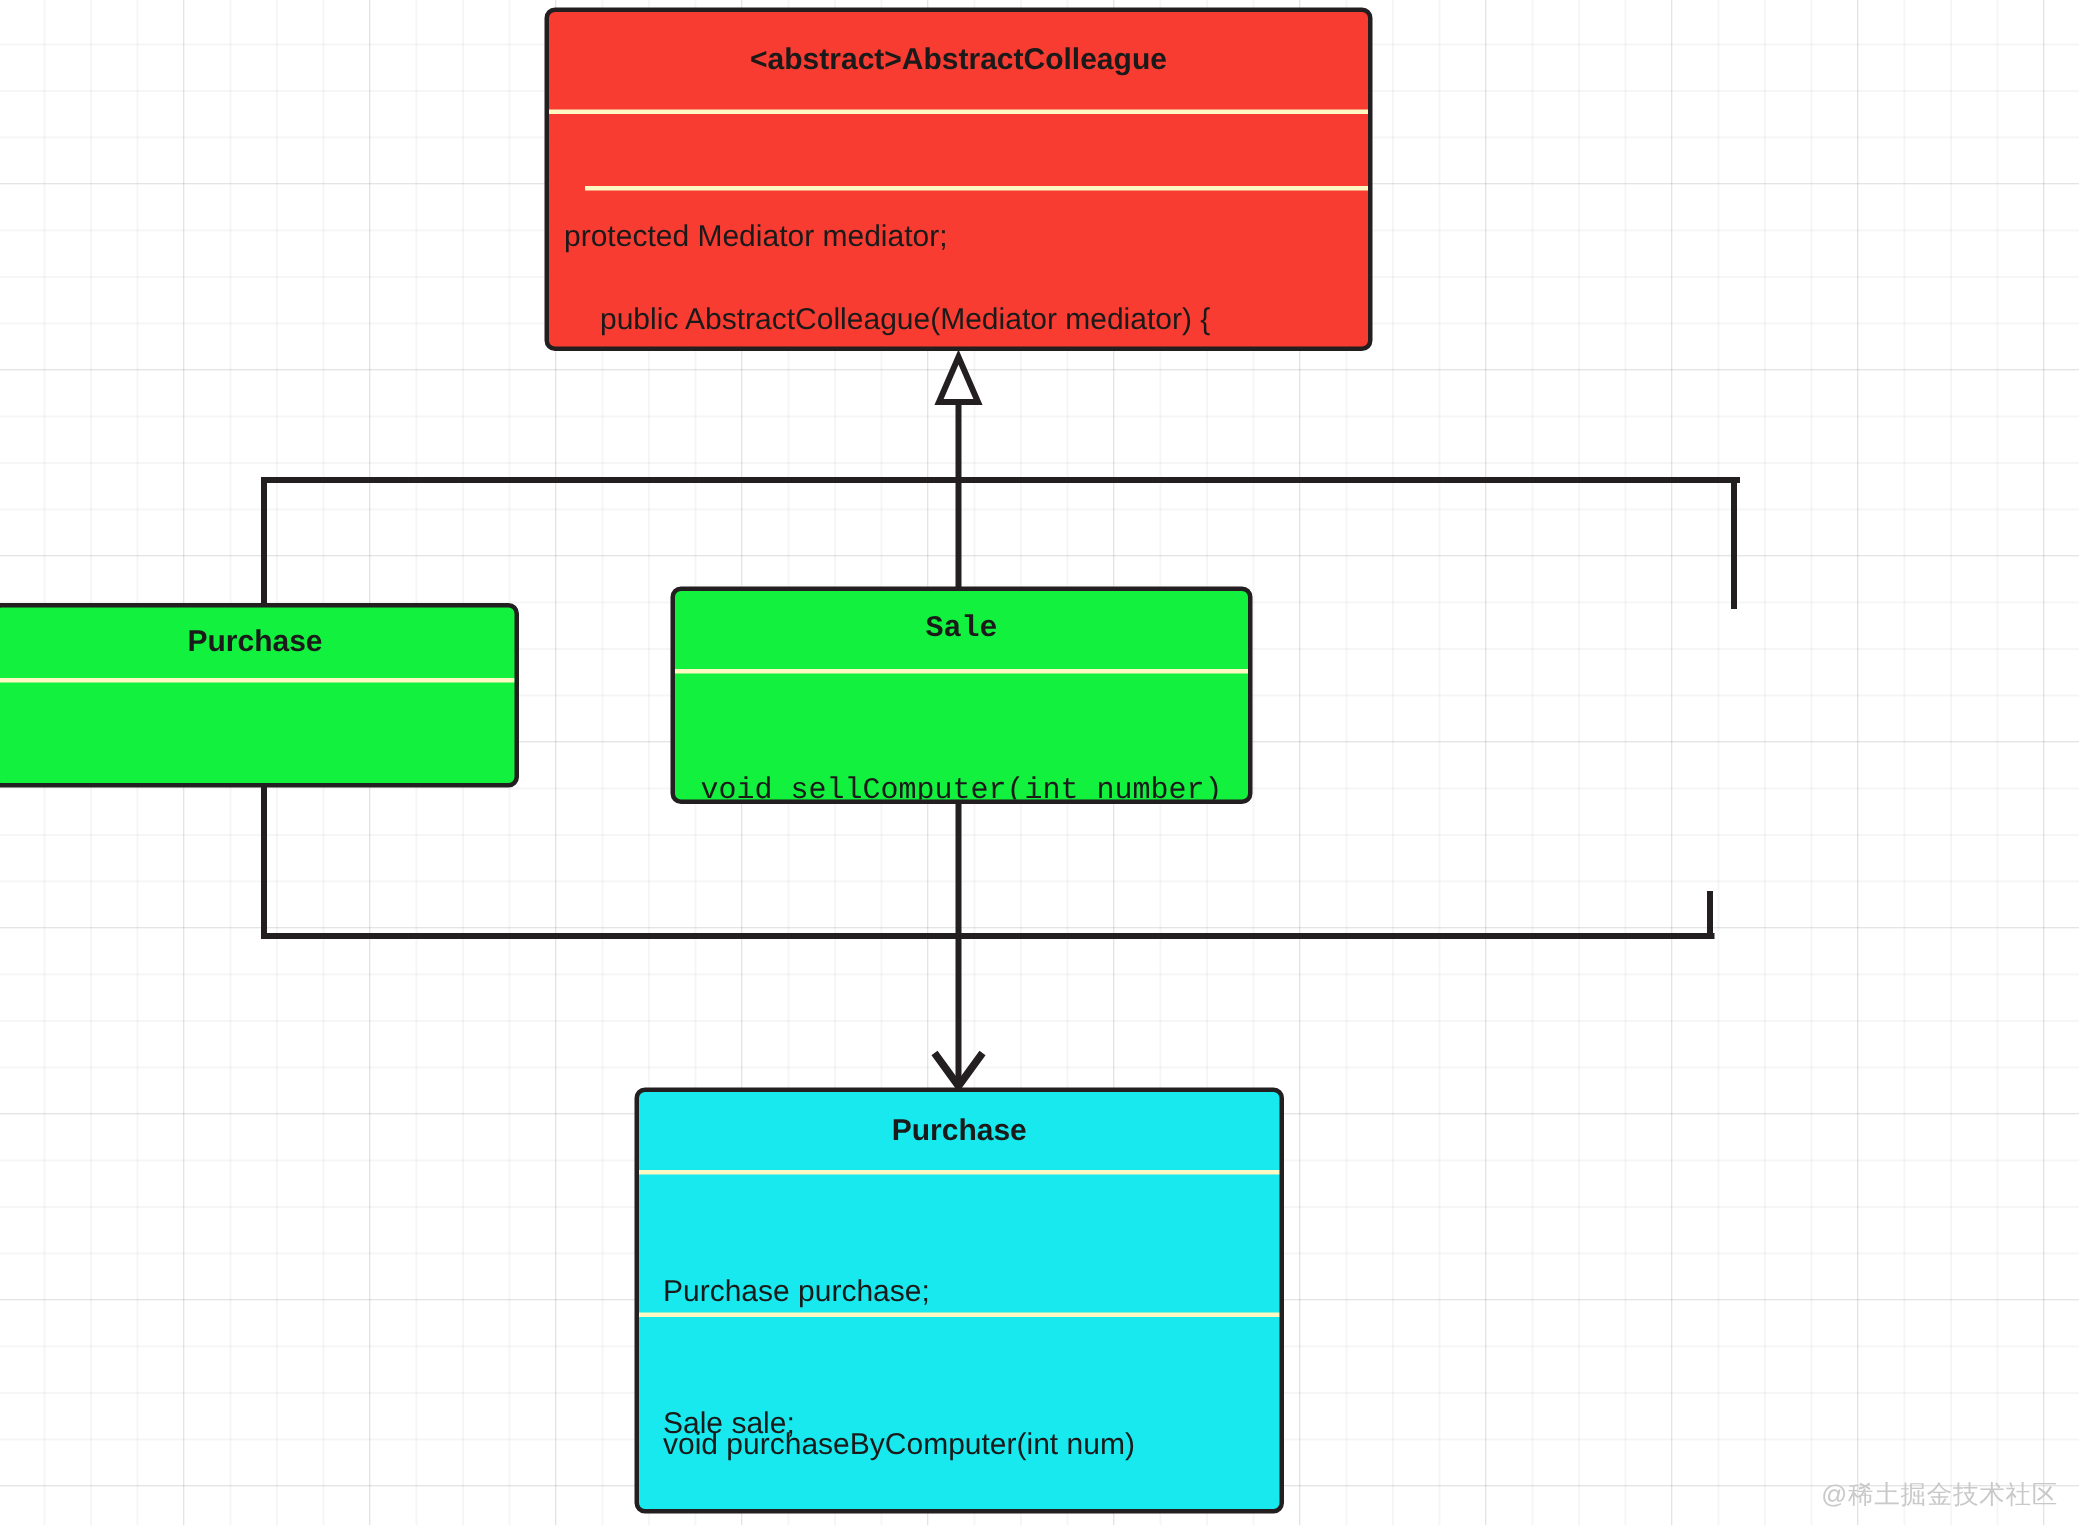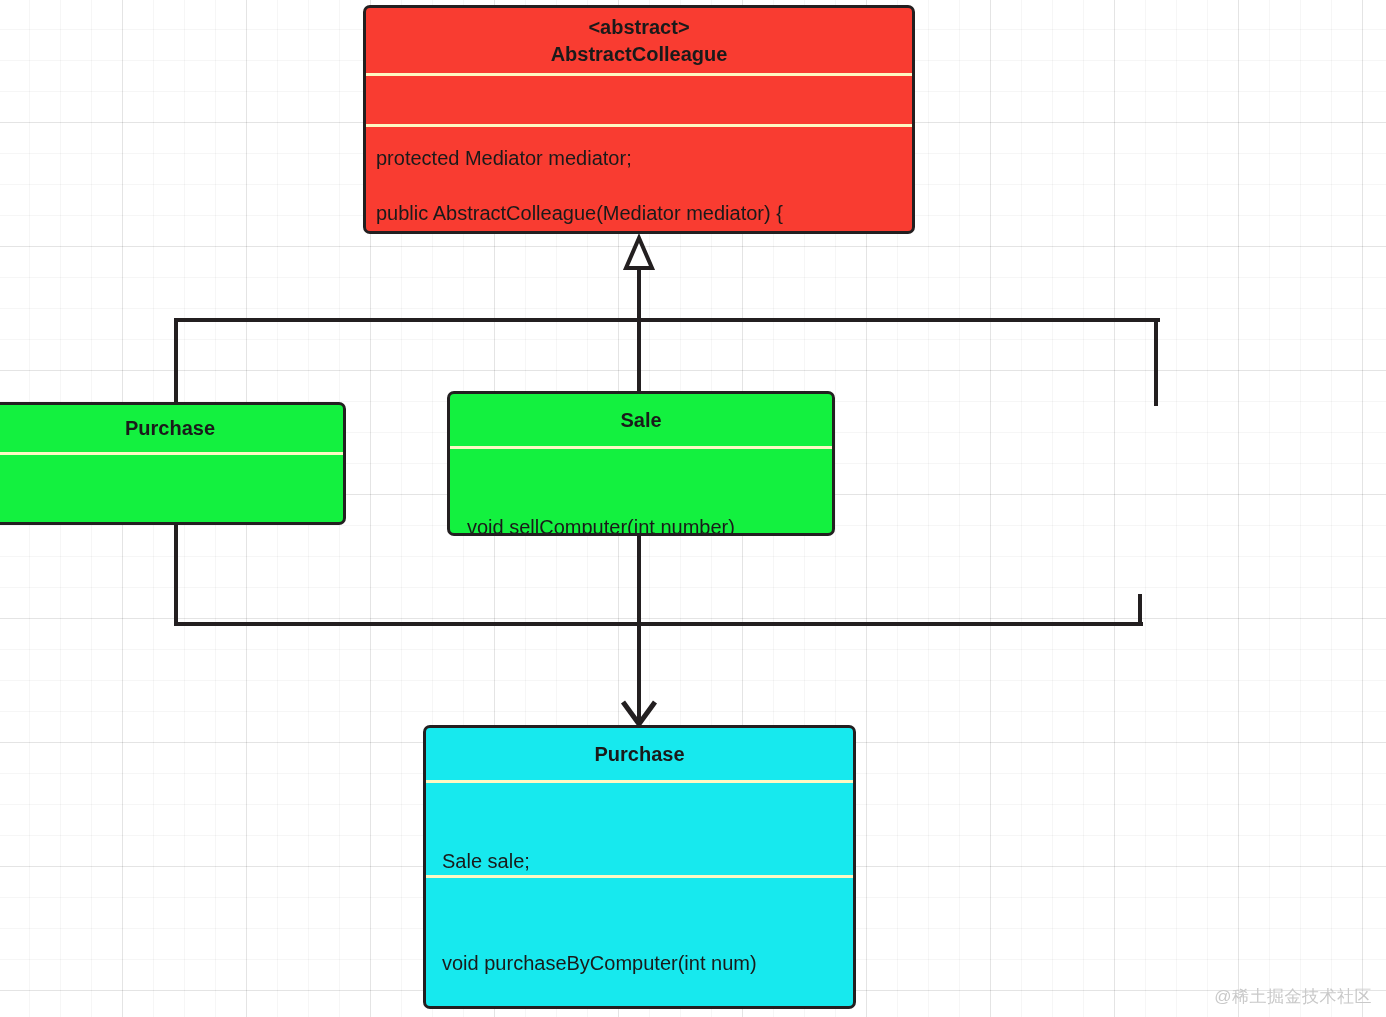--- a/index.html
+++ b/index.html
@@ -50,21 +50,21 @@
   }
 
   .uml-title {
     box-sizing: border-box;
     width: 100%;
     text-align: center;
     font-weight: bold;
     font-size: 20px;
     line-height: 1.32;
     display: flex;
-    flex-direction: column;
+    flex-direction: row;
     align-items: center;
     justify-content: center;
   }
 
   .uml-section {
     box-sizing: border-box;
     width: 100%;
     border-top: 3px solid #fef9c3;
     font-size: 20px;
     line-height: 1.47;
@@ -74,32 +74,33 @@
 
   .uml-section .line { display: block; }
 
   
   #box-abstract-colleague {
     left: 363px; top: 5px; width: 552px; height: 229px;
     background: #f93c31;
   }
   #box-abstract-colleague .uml-title { height: 65px; }
   #box-abstract-colleague .uml-section.attrs { height: 51px; padding-top: 9px; }
-  #box-abstract-colleague .uml-section.ops   { height: 107px; padding-top: 13px; }
+  #box-abstract-colleague .uml-section.ops   { height: 107px; padding-top: 13px; margin-left: 24px; }
 
   #box-purchase {
     left: -6px; top: 402px; width: 352px; height: 123px;
     background: #13f13f;
   }
   #box-purchase .uml-title { height: 47px; }
   #box-purchase .uml-section.ops { height: 76px; padding-top: 5px; }
 
   #box-sale {
     left: 447px; top: 391px; width: 388px; height: 145px;
     background: #13f13f;
+    font-family: Liberation Mono, monospace;
   }
   #box-sale .uml-title { height: 52px; }
   #box-sale .uml-section.ops { height: 93px; padding-top: 5px; padding-left: 17px; }
 
   #box-stock {
     left: 932px; top: 402px; width: 452px; height: 196px;
     background: #13f13f;
   }
   #box-stock .uml-title { height: 52px; }
   #box-stock .uml-section.ops { height: 144px; padding-top: 6px; padding-left: 18px; }
@@ -190,20 +191,21 @@
       
     </div>
   </div>
 
 
   <div class="uml-box" id="box-mediator">
     <div class="uml-title">
       <span>Purchase</span>
     </div>
     <div class="uml-section attrs">
+      <span class="line">Purchase purchase;</span>
       <span class="line">Sale sale;</span>
       
     </div>
     <div class="uml-section ops">
       <span class="line">void purchaseByComputer(int num)</span>
       
       
       
     </div>
   </div>

